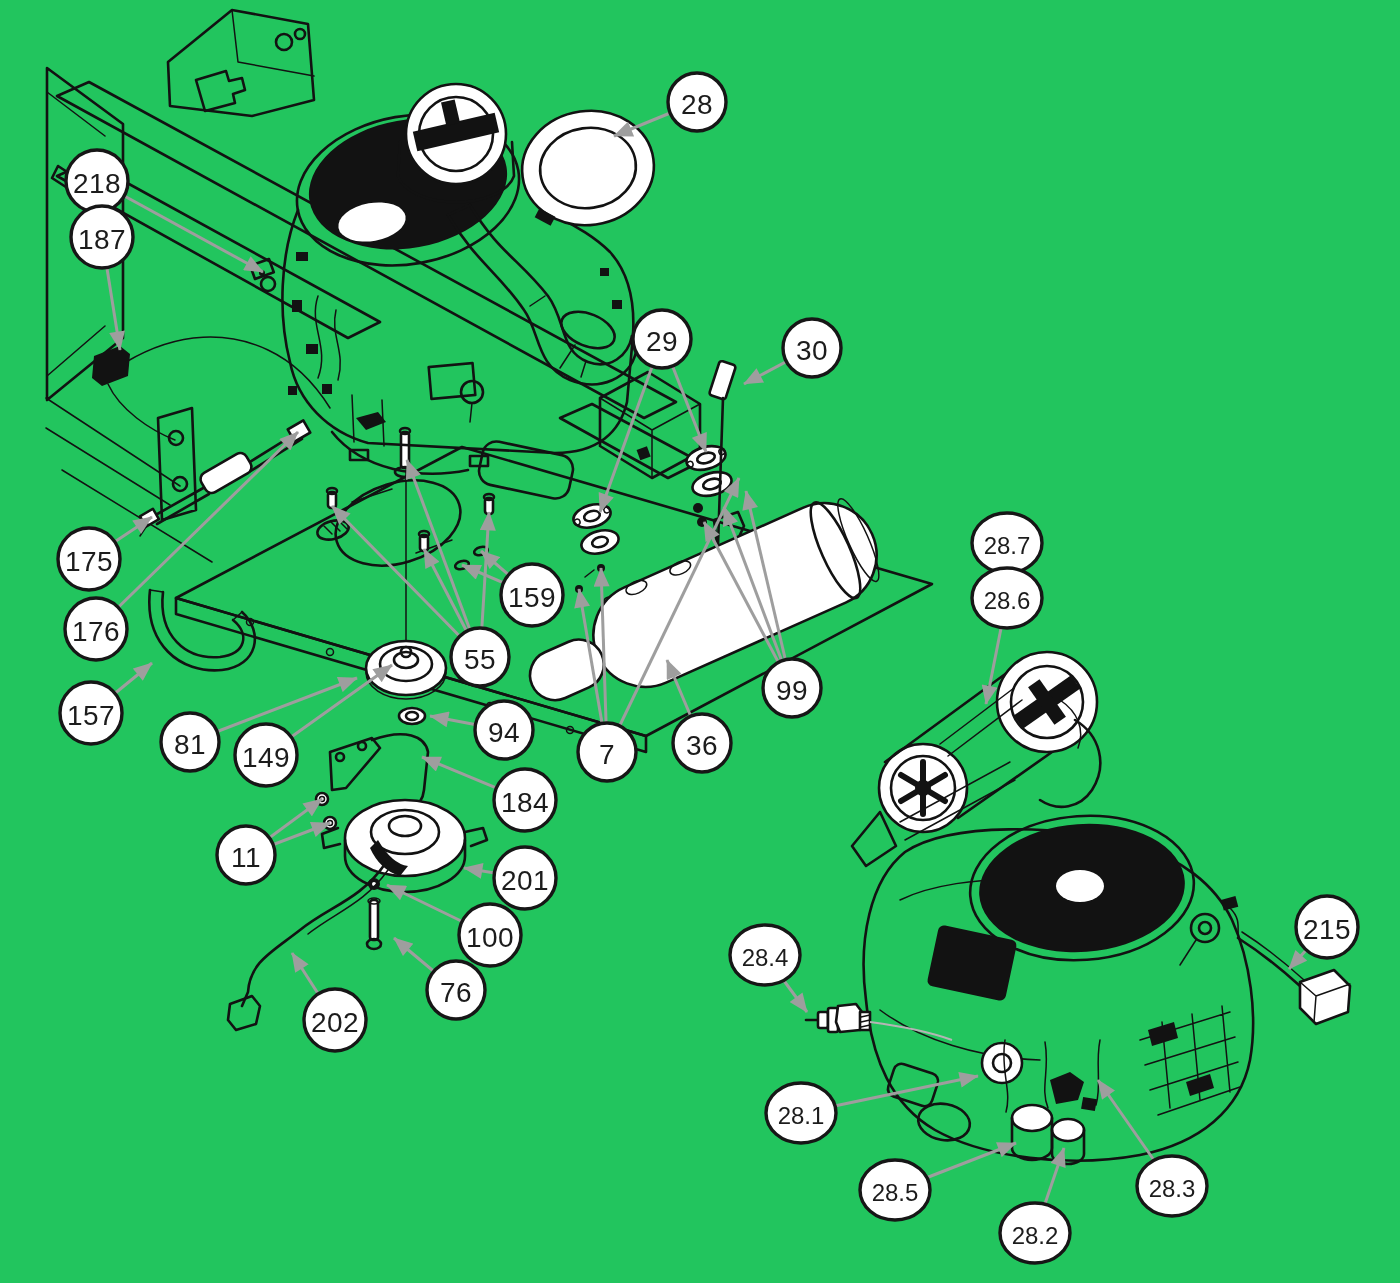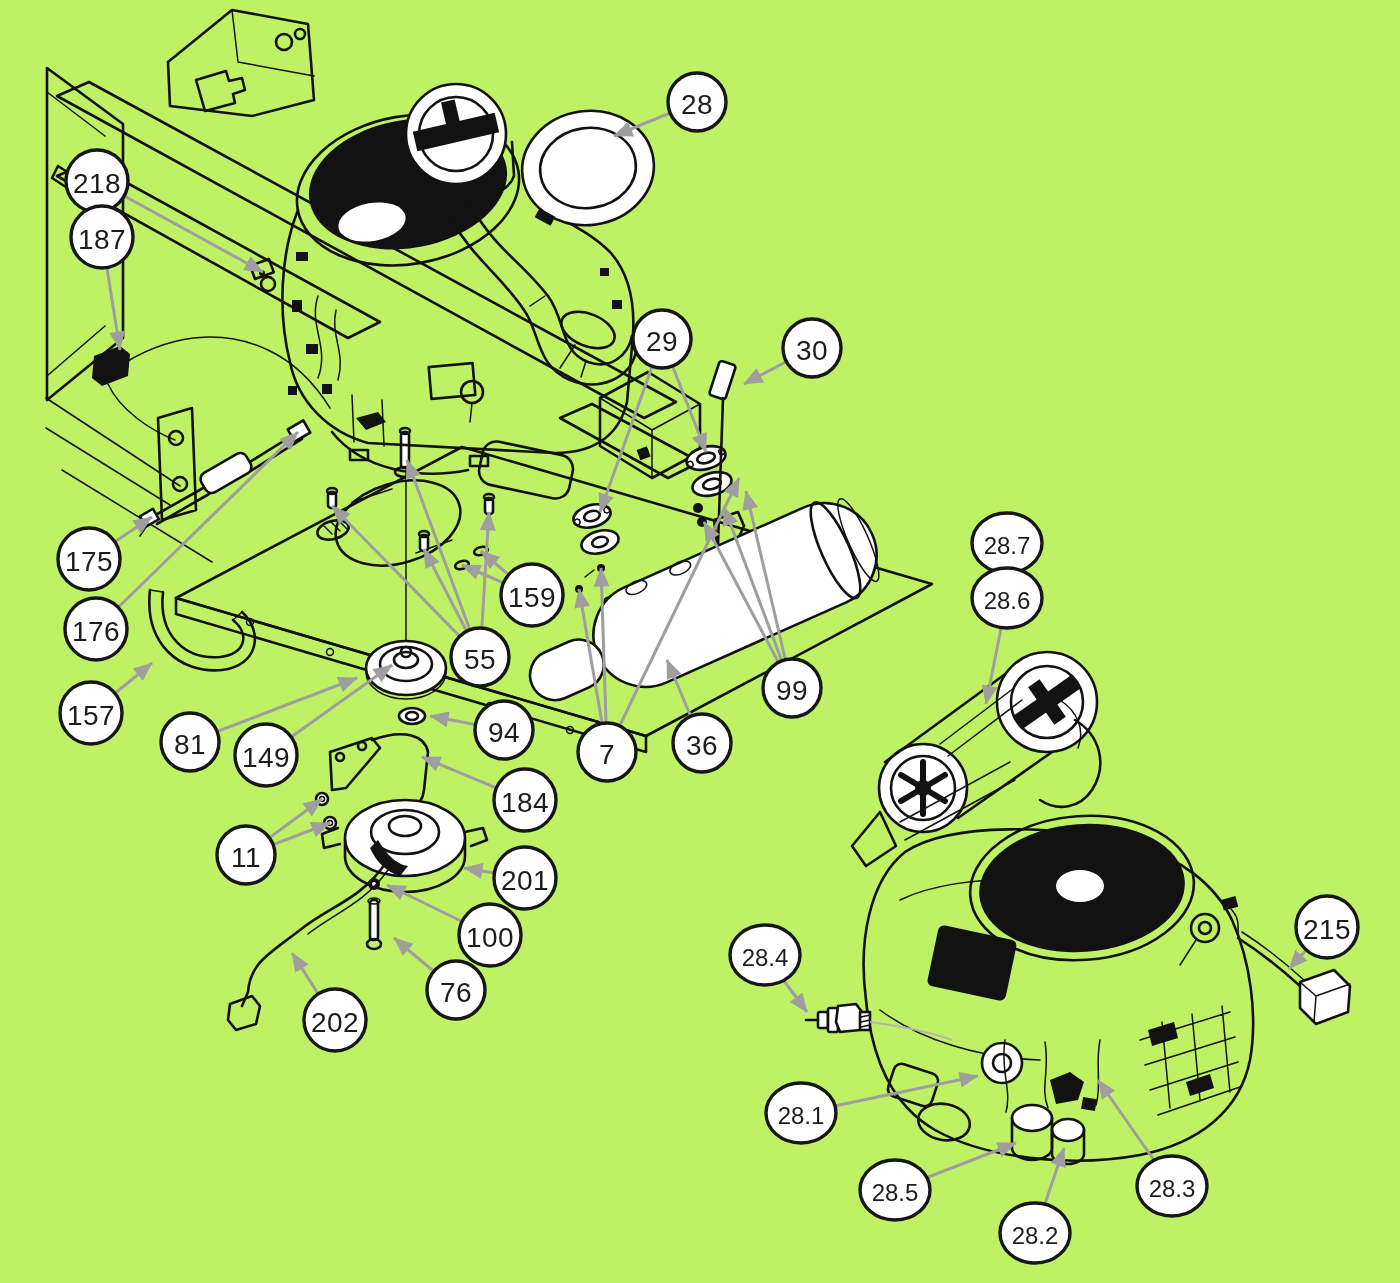--- a/index.html
+++ b/index.html
@@ -1,16 +1,16 @@
 <!DOCTYPE html>
 <html><head>
 <meta charset="utf-8">
 <style>
   html,body{margin:0;padding:0;background:#fff;}
-  .stage{position:relative;width:1400px;height:1283px;background:#bef264;overflow:hidden;
+  .stage{position:relative;width:1400px;height:1283px;background:#22c55e;overflow:hidden;
          font-family:"Liberation Sans",sans-serif;}
   svg{position:absolute;left:0;top:0;}
   .k{fill:none;stroke:#121212;stroke-width:2.6;stroke-linecap:round;stroke-linejoin:round;}
   .kt{fill:none;stroke:#121212;stroke-width:1.5;stroke-linecap:round;stroke-linejoin:round;}
   .kf{fill:#121212;stroke:none;}
   .kw{fill:#ffffff;stroke:#121212;stroke-width:2.6;stroke-linejoin:round;}
   .leader{stroke:#9e9e9e;stroke-width:3;fill:none;}
   .balloon{fill:#ffffff;stroke:#161616;stroke-width:3.4;}
   .bt{font-family:"Liberation Sans",sans-serif;font-size:28px;fill:#1c1c1c;
       text-anchor:middle;dominant-baseline:central;letter-spacing:0.5px;}

